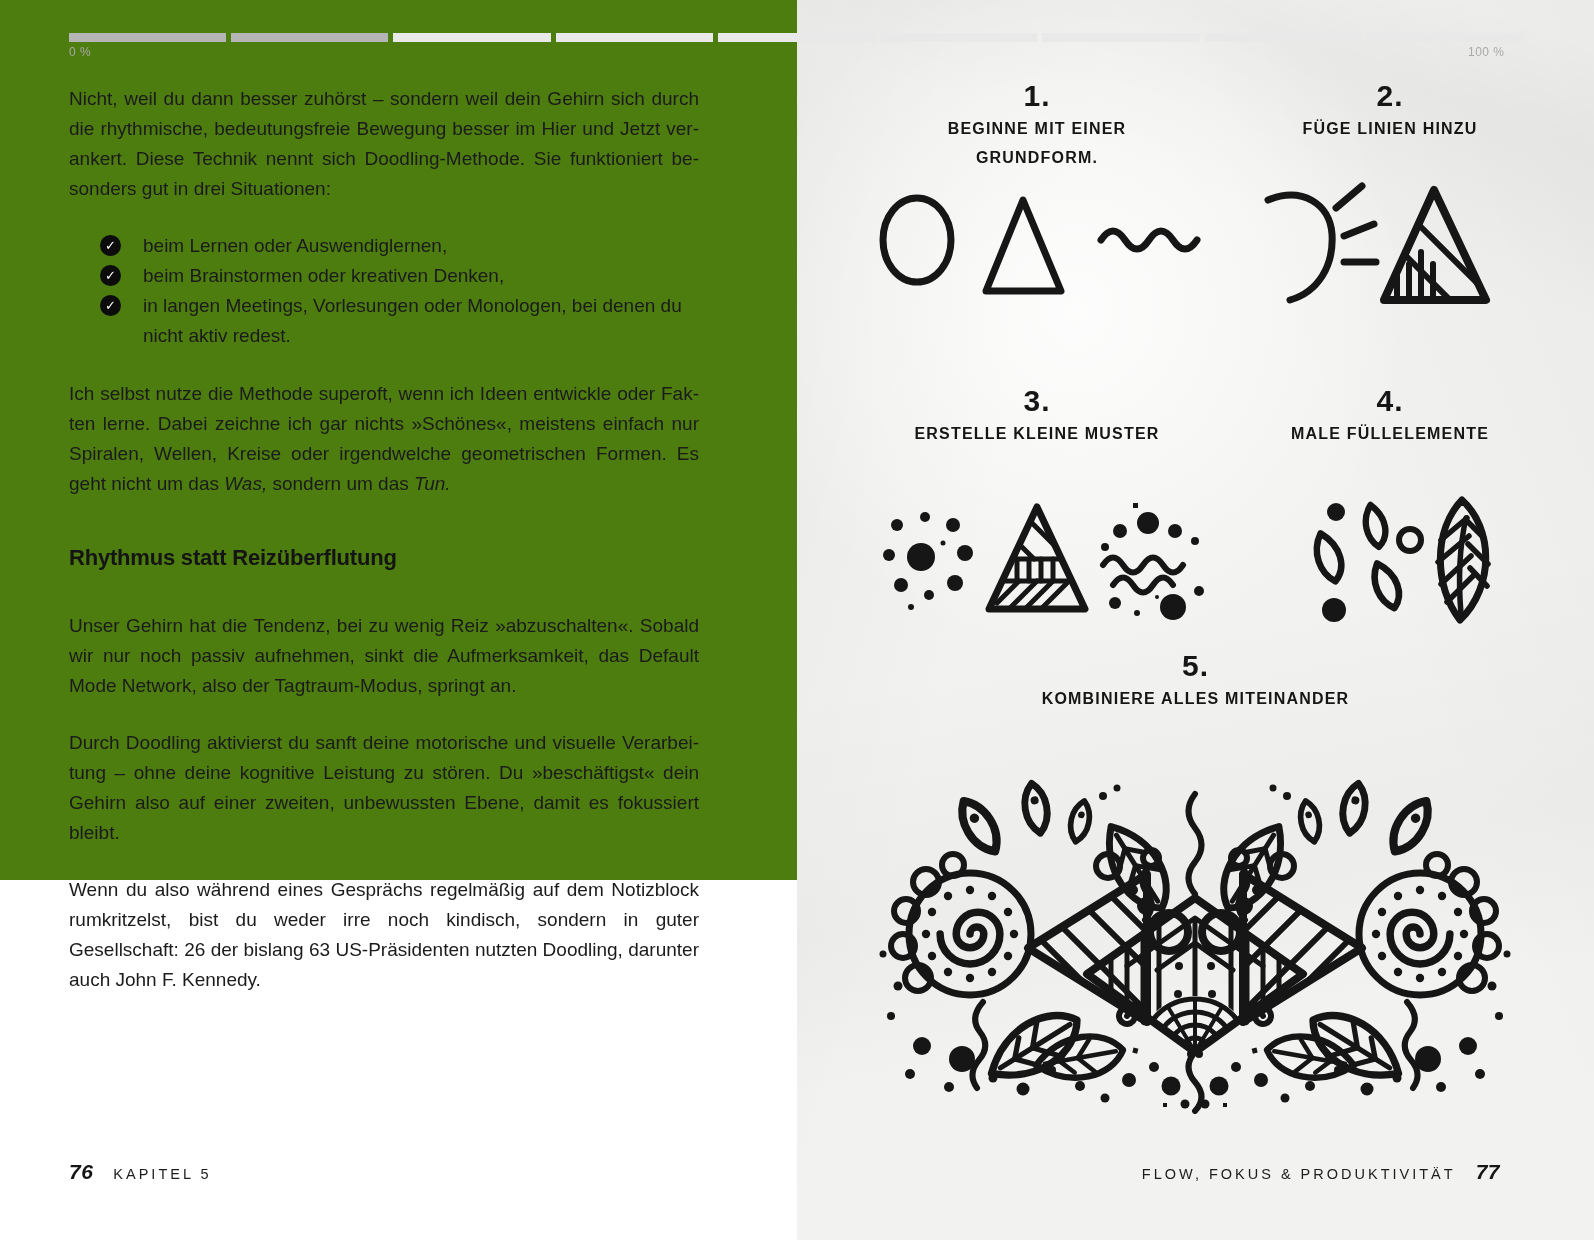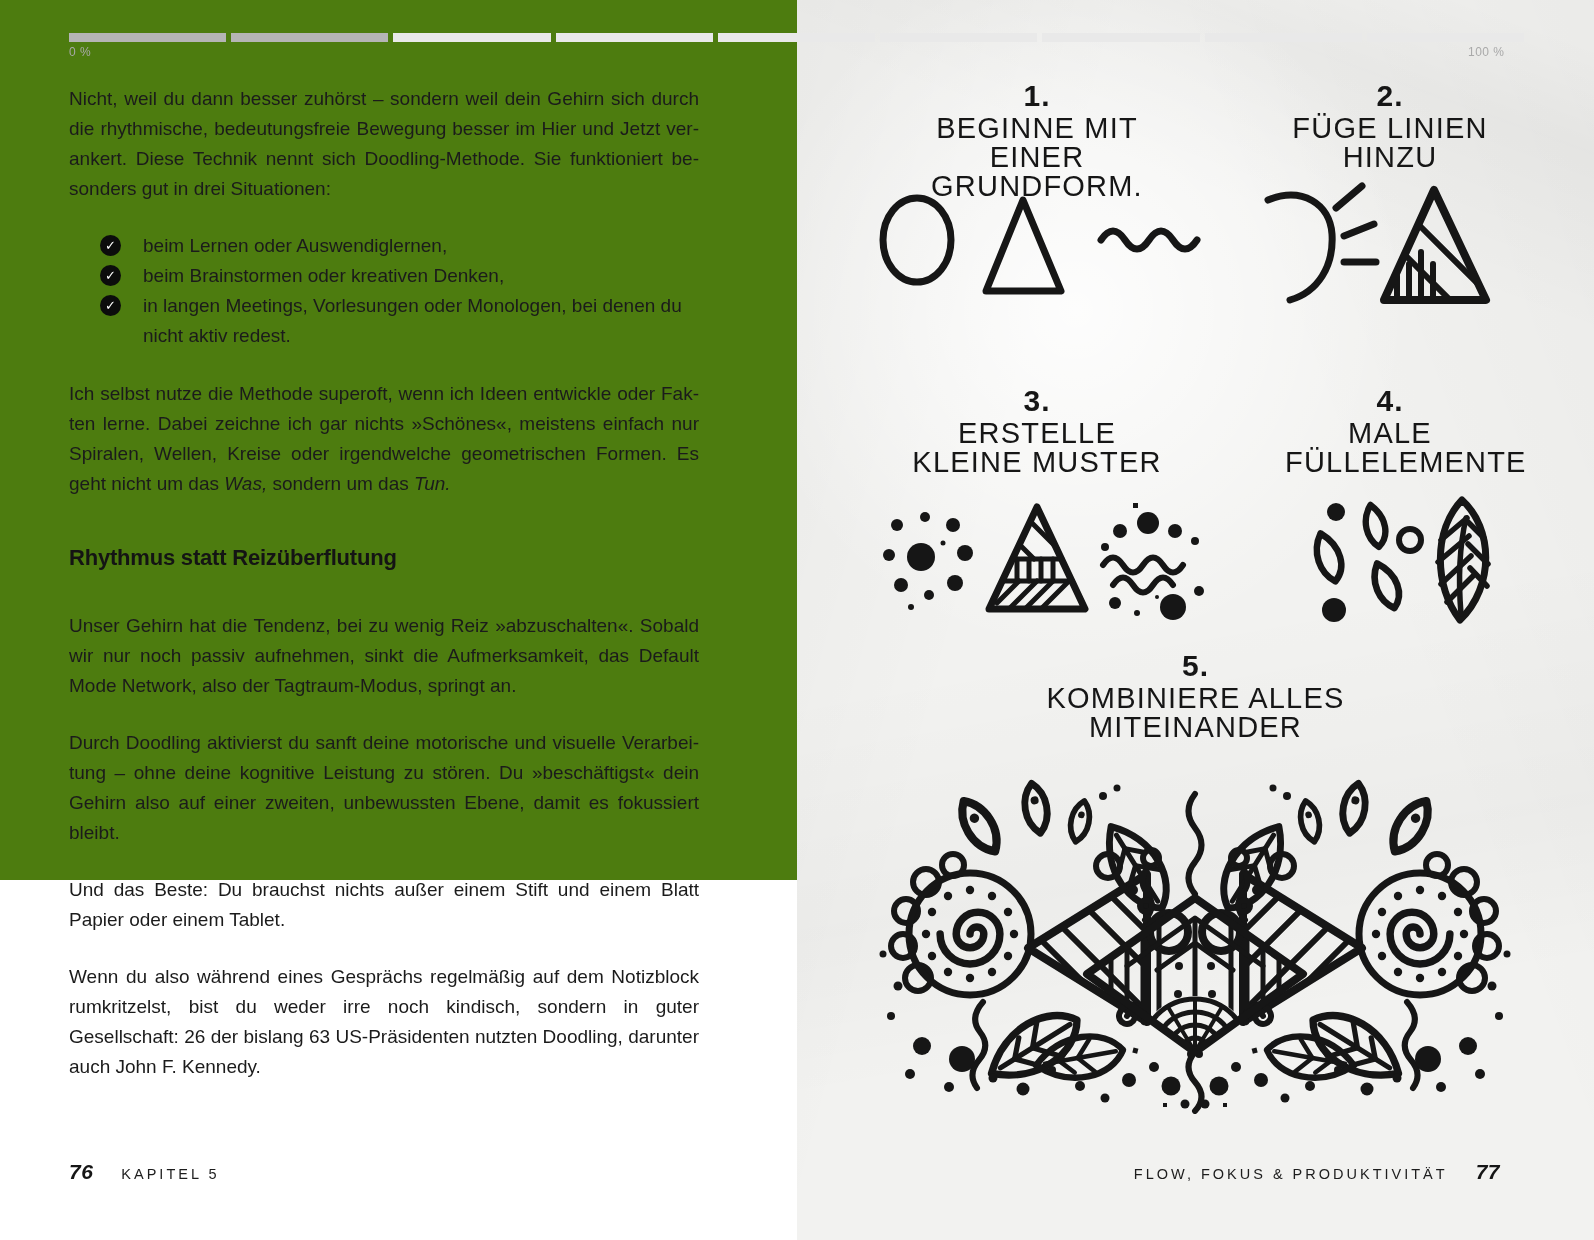--- a/index.html
+++ b/index.html
@@ -33,39 +33,39 @@
   .textcol p{margin:0 0 27px 0;text-align:justify}
   .textcol p.last{margin-bottom:0}
   strong em{font-weight:400;font-style:italic}
   h2{font-size:22px;line-height:38px;font-weight:700;margin:40px 0 34px 0;letter-spacing:-.2px;color:#141414}
   ul.checks{list-style:none;margin:0 0 28px 0;padding:0 0 0 31px}
   ul.checks li{display:flex;align-items:flex-start;margin:0;line-height:30px}
   .check-ic{flex:none;width:21px;height:21px;border-radius:50%;background:#0c0c0c;color:#fff;
     font-size:13px;font-weight:700;line-height:21px;text-align:center;margin:4px 22px 0 0}
 
   
-  .footer{position:absolute;top:1160px;display:flex;align-items:baseline;gap:28px;z-index:4}
+  .footer{position:absolute;top:1160px;display:flex;align-items:baseline;gap:20px;z-index:4}
   .footer.fl{left:69px}
   .footer.fr{right:94px}
   .pagenum{font-size:21px;font-weight:700;font-style:italic;letter-spacing:.5px}
   .chaplabel{font-size:14.5px;letter-spacing:3px;color:#1d1d1d}
 
   
   .page-right{position:absolute;left:797px;top:0;width:797px;height:1240px;
     background:
       radial-gradient(ellipse 60% 40% at 35% 25%, rgba(255,255,255,.85), transparent 70%),
       linear-gradient(105deg, rgba(0,0,0,.035), transparent 30%),
       linear-gradient(250deg, rgba(0,0,0,.03), transparent 35%),
       linear-gradient(170deg, transparent 50%, rgba(0,0,0,.025) 68%, transparent 80%),
       linear-gradient(20deg, transparent 78%, rgba(0,0,0,.03) 90%, transparent 97%),
       var(--right-page-bg);
   }
   .step{position:absolute;text-align:center}
   .step .num{font-size:30px;font-weight:700;letter-spacing:1px;line-height:32px}
-  .step .title{font-size:29px;font-weight:400;letter-spacing:1.2px;line-height:29px;margin:2px auto 0}
+  .step .title{font-size:16px;font-weight:700;letter-spacing:1.2px;line-height:29px;margin:2px auto 0}
   .s1{left:80px;top:80px;width:320px}   .s1 .title{max-width:270px}
   .s2{left:430px;top:80px;width:326px}  .s2 .title{max-width:200px}
   .s3{left:80px;top:385px;width:320px}  .s3 .title{max-width:250px}
   .s4{left:430px;top:385px;width:326px} .s4 .title{max-width:210px}
   .s5{left:0;top:650px;width:797px}     .s5 .title{max-width:310px}
   .draw{position:absolute}
   .d1{left:80px;top:190px}
   .d2{left:463px;top:178px}
   .d3{left:80px;top:495px}
   .d4{left:493px;top:490px}
@@ -112,21 +112,20 @@
           <span>in langen Meetings, Vorlesungen oder Monologen, bei denen du nicht aktiv redest.</span>
         </li>
       </ul>
 
       <p class="last"><span>Ich selbst nutze die Methode superoft, wenn ich Ideen entwickle oder Fak­ten lerne. Dabei zeichne ich gar nichts »Schönes«, meistens einfach nur Spiralen, Wellen, Kreise oder irgendwelche geometrischen Formen. Es geht nicht um das </span><strong><em>Was,</em></strong><span> sondern um das </span><strong><em>Tun.</em></strong></p>
 
       <h2>Rhythmus statt Reizüberflutung</h2>
 
       <p>Unser Gehirn hat die Tendenz, bei zu wenig Reiz »abzuschalten«. Sobald wir nur noch passiv aufnehmen, sinkt die Aufmerksamkeit, das Default Mode Network, also der Tagtraum-Modus, springt an.</p>
       <p>Durch Doodling aktivierst du sanft deine motorische und visuelle Verarbei­tung – ohne deine kognitive Leistung zu stören. Du »beschäftigst« dein Ge­hirn also auf einer zweiten, unbewussten Ebene, damit es fokussiert bleibt.</p>
-      <p>Und das Beste: Du brauchst nichts außer einem Stift und einem Blatt Papier oder einem Tablet.</p>
       <p>Wenn du also während eines Gesprächs regelmäßig auf dem Notizblock rumkritzelst, bist du weder irre noch kindisch, sondern in guter Gesellschaft: 26 der bislang 63 US-Präsidenten nutzten Doodling, darunter auch John F. Kennedy.</p>
     </div>
 
     <div class="footer fl">
       <span class="pagenum">76</span>
       <span class="chaplabel">KAPITEL 5</span>
     </div>
   </div>
 
   <div class="page-right">

